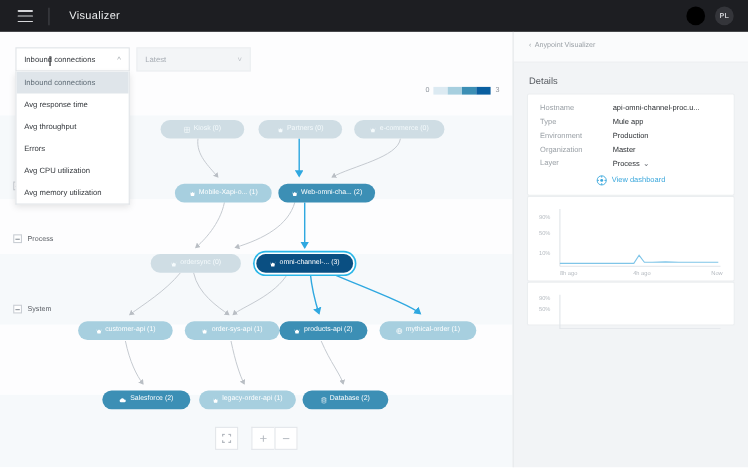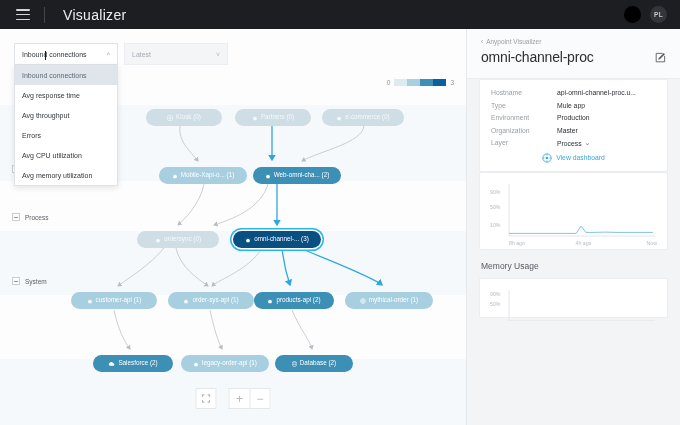--- a/index.html
+++ b/index.html
@@ -13,21 +13,21 @@
 
   
   .topbar {
     position: absolute; top: 0; left: 0; width: 680px; height: 29px;
     background: #1d1e22; display: flex; align-items: center;
   }
   .hamburger { width: 14px; height: 11px; margin-left: 16px; display: flex;
     flex-direction: column; justify-content: space-between; cursor: pointer; }
   .hamburger i { display: block; height: 1.5px; background: #d6d7da; border-radius: 1px; }
   .topbar-divider { width: 1px; height: 16px; background: #45464b; margin-left: 14px; }
-  .app-title { color: #eceef0; font-size: 14px; margin-left: 18px; letter-spacing: .3px; }
+  .app-title { color: #eceef0; font-size: 10px; margin-left: 18px; letter-spacing: .3px; }
   .topbar-right { margin-left: auto; display: flex; align-items: center; gap: 9px; margin-right: 13px; }
   .circle-dark { width: 17px; height: 17px; border-radius: 50%; background: #000; }
   .avatar { width: 17px; height: 17px; border-radius: 50%; background: #34353a;
     color: #c9cace; font-size: 6.5px; display: flex; align-items: center;
     justify-content: center; font-weight: bold; letter-spacing: .3px; }
 
   
   .canvas {
     position: absolute; top: 29px; left: 0; width: 466px; height: 396px;
     background: #fdfdfe; overflow: hidden;
@@ -362,31 +362,23 @@
       <span class="caret">˅</span>
     </div>
   </div>
 
   <div class="panel">
     <div class="panel-head">
       <div class="crumb">
         <span>‹</span>
         <span>Anypoint Visualizer</span>
       </div>
-      <div class="panel-title-row">
-        <div class="panel-title">omni-channel-proc</div>
-        <div class="edit-icon">
-          <svg width="11" height="11" viewBox="0 0 12 12" fill="none" stroke="#5c6066" stroke-width="1">
-            <path d="M9.5,1.2 L10.8,2.5 L5.4,7.9 L3.6,8.4 L4.1,6.6 Z" fill="#5c6066" stroke="none"></path>
-            <path d="M8.2,1.5 H1.3 V10.7 H10.5 V4.2"></path>
-          </svg>
-        </div>
-      </div>
-    </div>
-
+    </div>
+
+    <div class="sec-title">Details</div>
     <div class="card details-card" id="details-card">
         <div class="drow">
           <span class="dkey">Hostname</span>
           <span class="dval">
             <span>api-omni-channel-proc.u...</span>
           </span>
         </div>
         <div class="drow">
           <span class="dkey">Type</span>
           <span class="dval">
@@ -423,21 +415,20 @@
     </div>
 
     <div class="card chart-card">
       <div class="chart-wrap" id="cpu-chart"><svg width="167" height="64">
             <path d="M19,3 V55" stroke="#e1e5e9" fill="none"></path>
             <path d="M19,55 H165" stroke="#e1e5e9" fill="none"></path>
             <polyline points="19.0,52.4 31.0,52.4 43.0,52.4 55.0,52.4 67.0,52.4 79.0,52.4 86.2,52.4 91.0,45.1 95.8,51.4 103.0,51.4 115.0,51.1 127.0,51.4 139.0,51.4 151.0,51.4 163.0,51.4" fill="none" stroke="#7fc5e8" stroke-width="1"></polyline>
           </svg><div class="ytick" style="top: 41.6px;">10%</div><div class="ytick" style="top: 23.92px;">50%</div><div class="ytick" style="top: 8.32px;">90%</div><div class="xtick" style="left: 19px;">8h ago</div><div class="xtick" style="left: 85.6px;">4h ago</div><div class="xtick" style="right: 0px;">Now</div></div>
     </div>
 
-    <div class="sec-title">Memory Usage</div>
     <div class="card chart-card" style="height:40px;">
       <div class="chart-wrap" id="mem-chart" style="height:34px;"><svg width="167" height="34">
             <path d="M19,3 V34" stroke="#e1e5e9" fill="none"></path>
             <path d="M19,34 H165" stroke="#e1e5e9" fill="none"></path>
           </svg><div class="ytick" style="top: 4.96px;">90%</div><div class="ytick" style="top: 14.26px;">50%</div></div>
     </div>
   </div>
 </div>
 
 </body></html>

